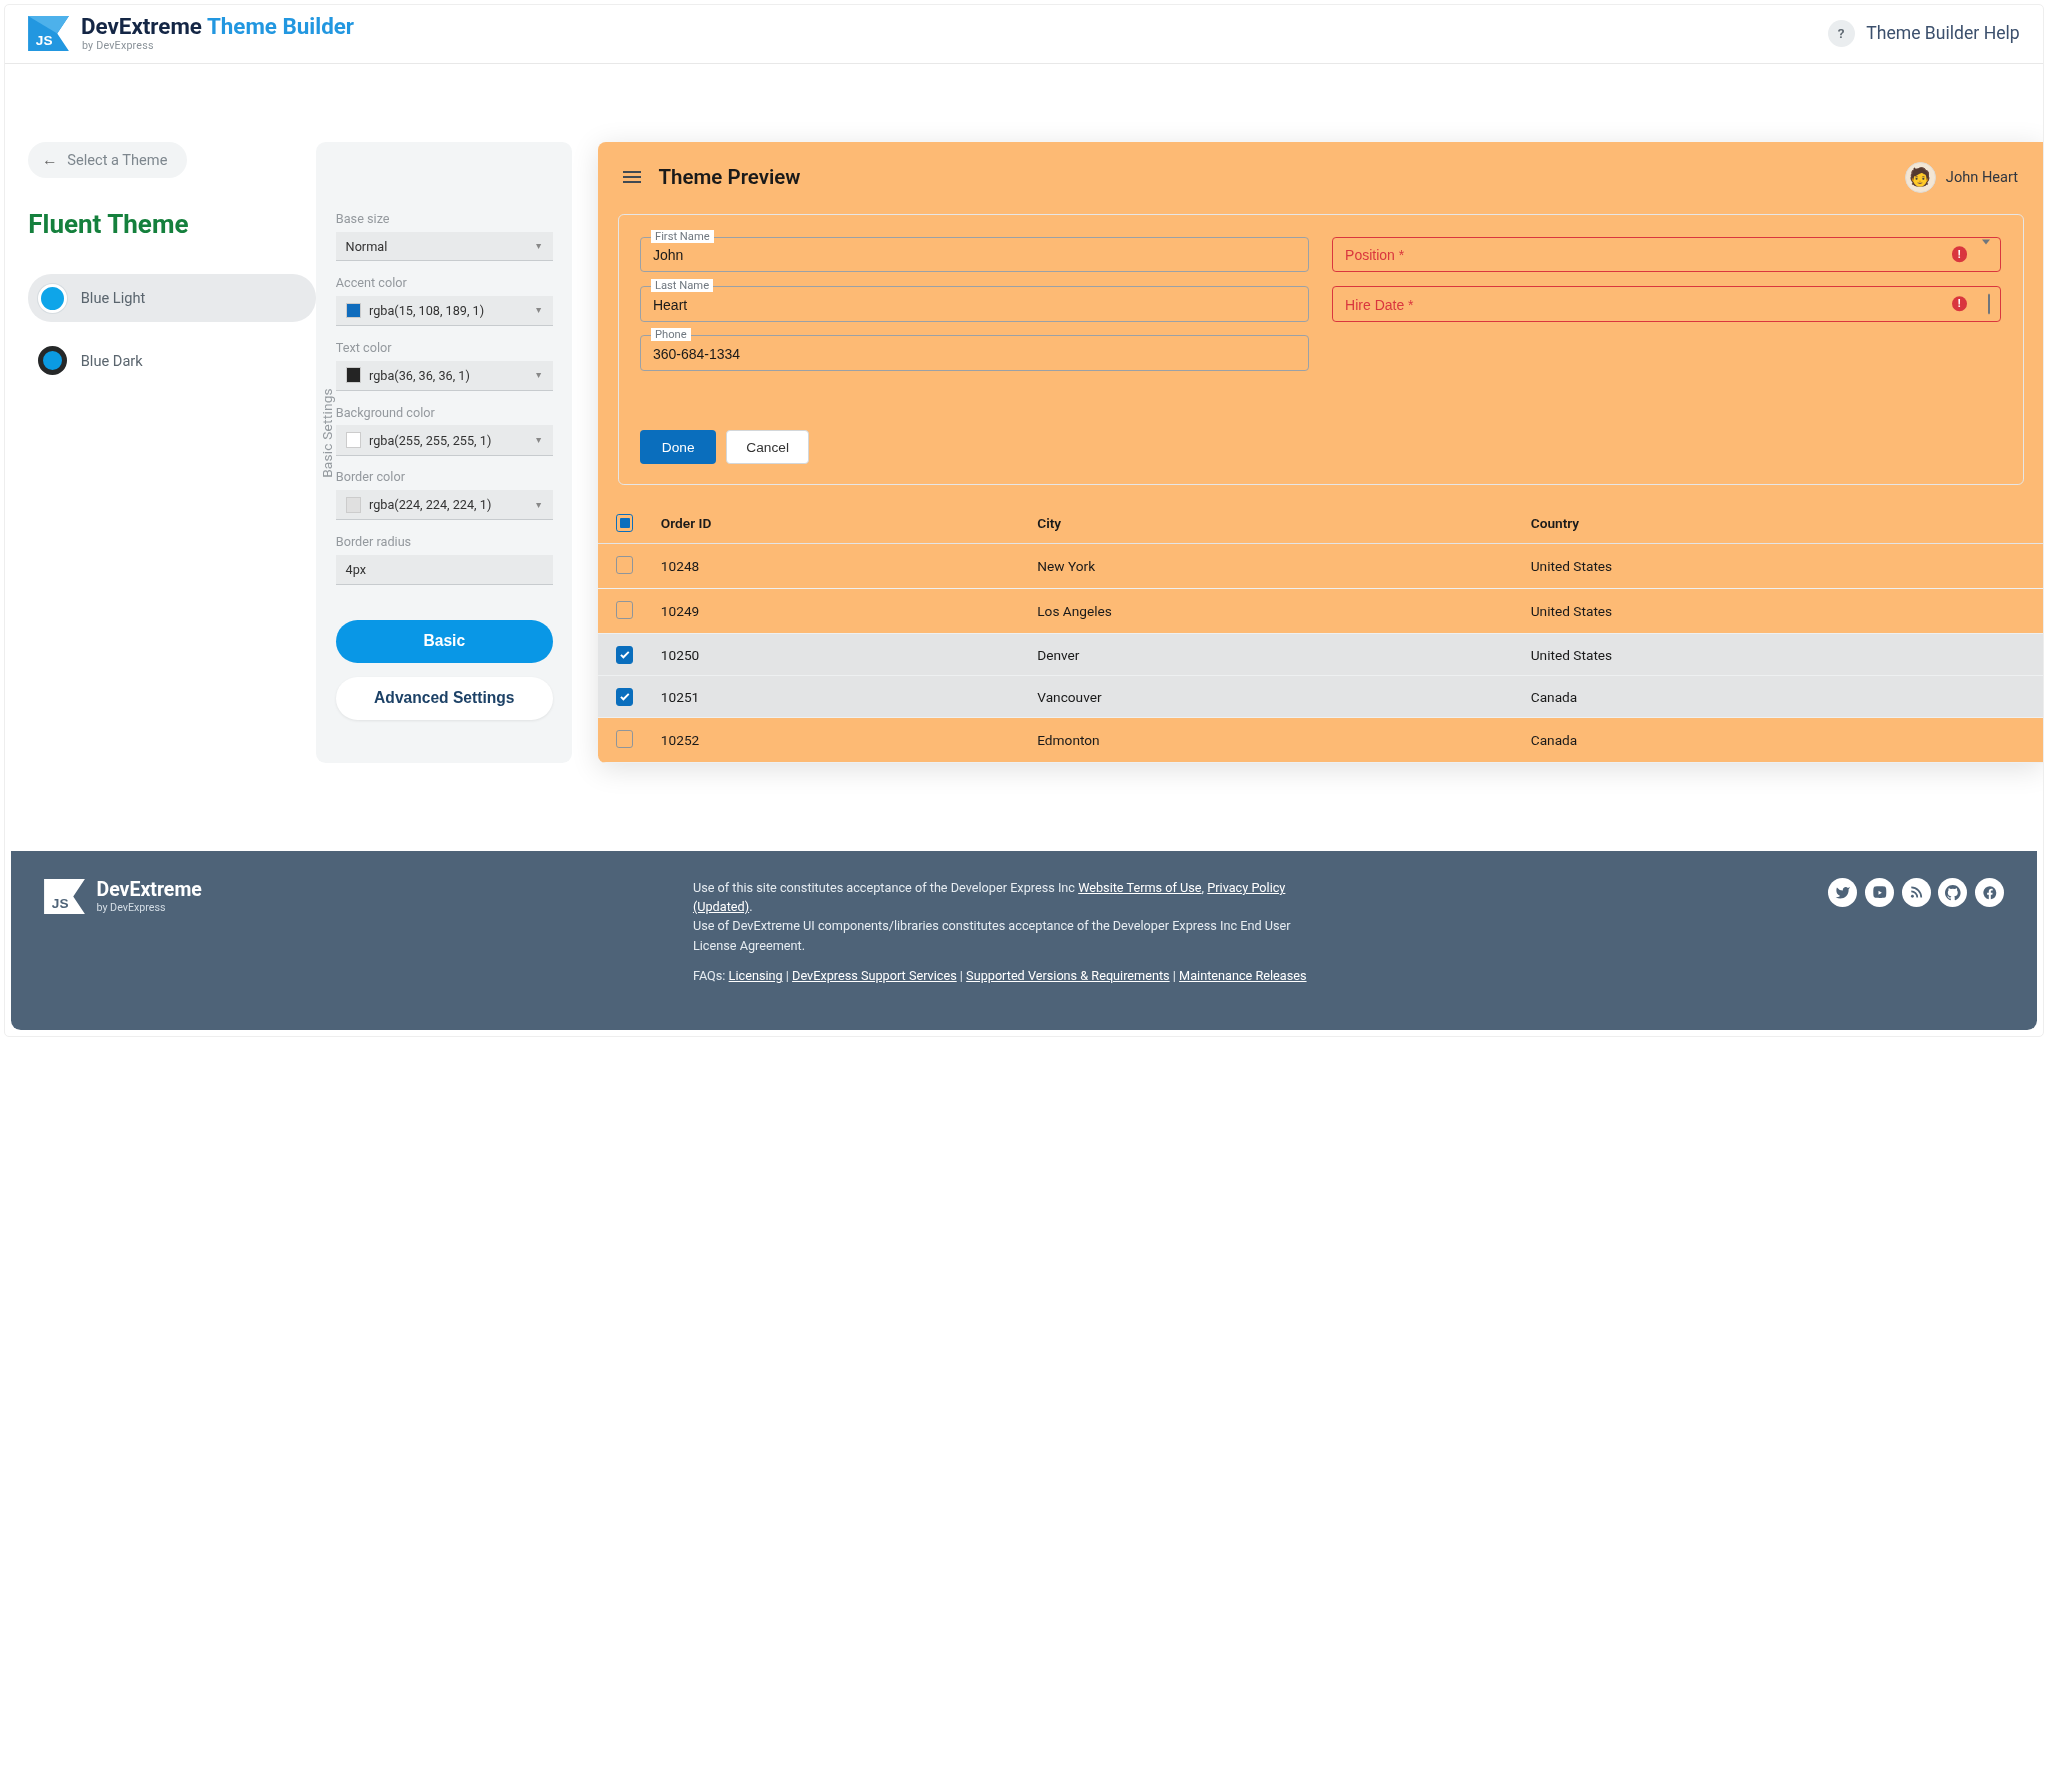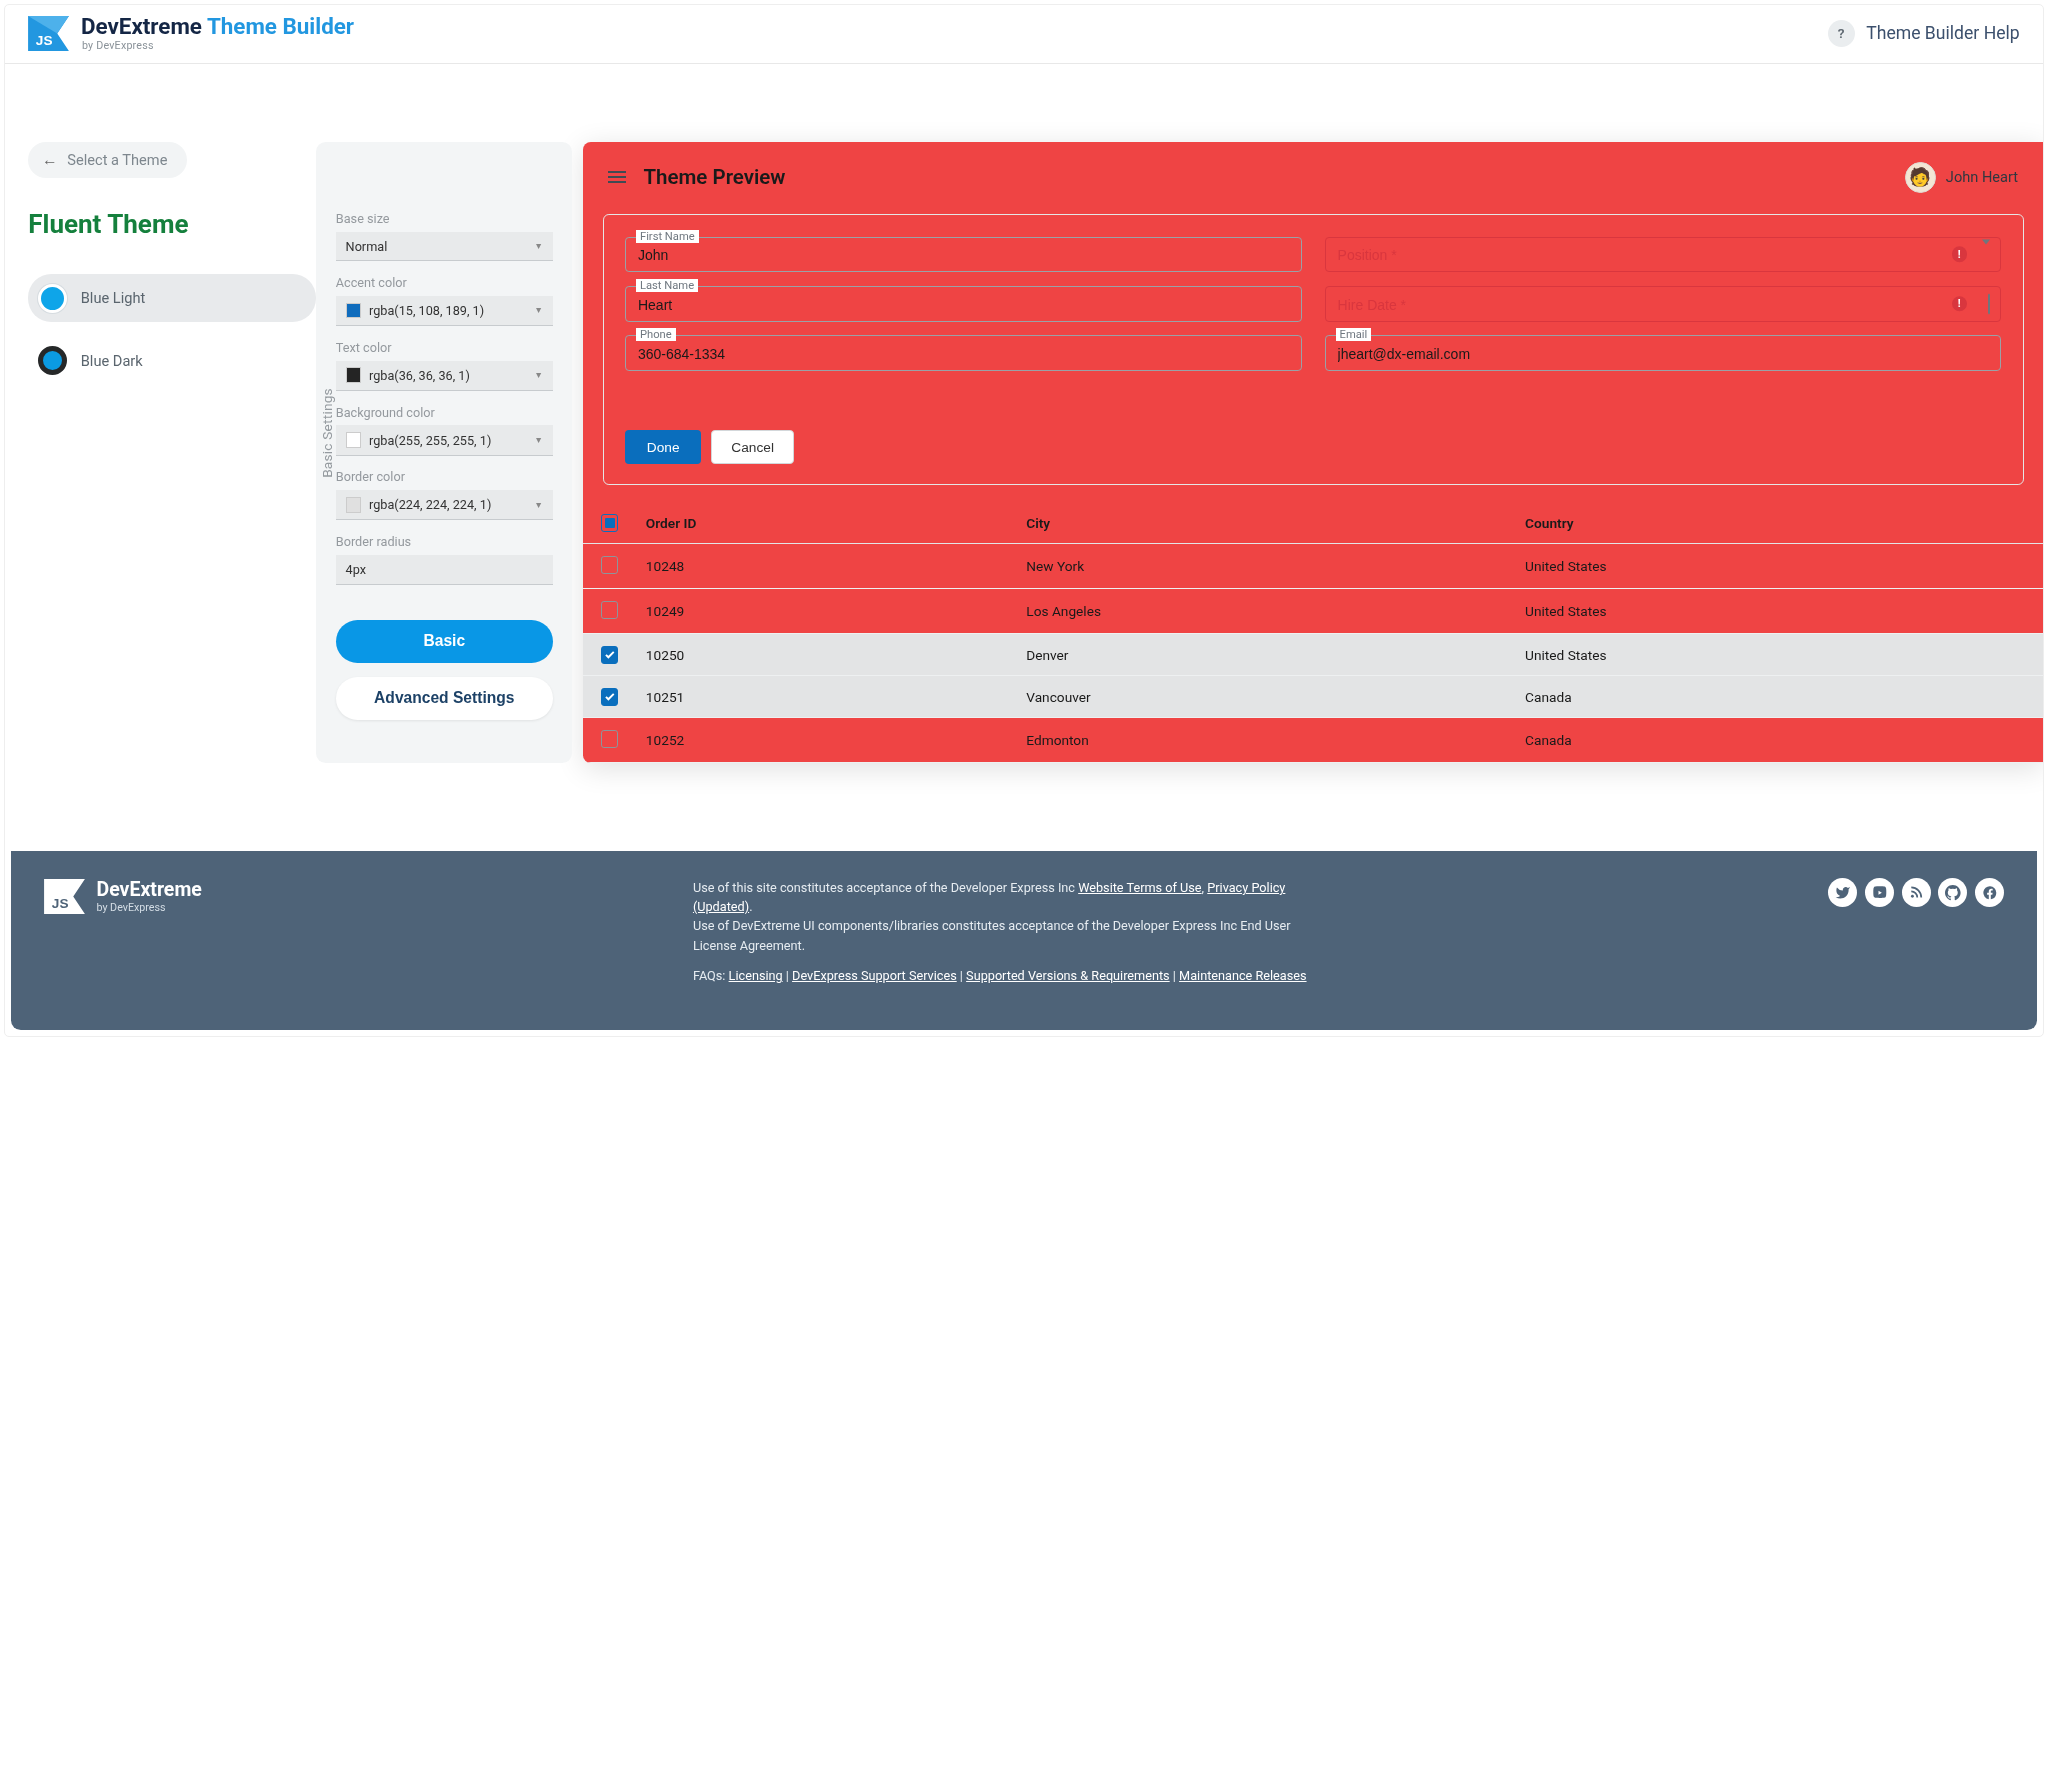--- a/index.html
+++ b/index.html
@@ -38,21 +38,21 @@
   .setting-label { color:#94999e; font-size:12.7px; margin-bottom:5.9px; margin-top:13.7px;}
   .setting-label:first-of-type { margin-top:0;}
   .setting-input { width:100%; background:#e8eaeb; border:none; border-bottom:1px solid #c7cbce; padding:6.8px 9.8px; font-size:12.7px; color:#333; display:flex; align-items:center; justify-content:space-between;}
   .setting-input .caret { font-size:8.8px; color:#888;}
   .color-row { display:flex; align-items:center; gap:7.8px;}
   .color-chip { width:15.6px; height:15.6px; border:1px solid #ccc;}
   .export-btn { background:#0997e6; color:#fff; border:none; border-radius:21.5px; padding:12.7px 0; font-size:15.6px; font-weight:600; margin-top:35px; cursor:pointer; text-align:center;}
   .adv-btn { background:#fff; color:#1d4267; border:none; border-radius:21.5px; padding:12.7px 0; font-size:15.6px; font-weight:600; margin-top:13.7px; cursor:pointer; text-align:center; box-shadow:0 1px 2.9px rgba(0,0,0,0.08);}
   
   
-  .preview-card { margin-left:11px; flex:1; background:#ef4444; border-radius:7.8px 0 0 7.8px; box-shadow:0 5.9px 29px rgba(0,0,0,0.12); overflow:hidden; margin-right:-23.4px;}
+  .preview-card { margin-left:26px; flex:1; background:#fdba74; border-radius:7.8px 0 0 7.8px; box-shadow:0 5.9px 29px rgba(0,0,0,0.12); overflow:hidden; margin-right:-23.4px;}
   .preview-header { display:flex; align-items:center; justify-content:space-between; padding:19.5px 25px 21.5px 25px;}
   .preview-header-left { display:flex; align-items:center; gap:17.6px;}
   .burger { display:flex; flex-direction:column; gap:2.9px; cursor:pointer;}
   .burger span { width:17.6px;height:2px;background:#404a53;}
   .preview-title { font-size:20.5px; font-weight:600; color:#1a1a1a;}
   .preview-user { display:flex; align-items:center; gap:9.8px;}
   .avatar { width:31px;height:31px;border-radius:50%;background:#f3e6d4;border:1px solid #e0dbd4;display:flex;align-items:center;justify-content:center;font-size:17.6px;}
   .username { color:#313740; font-size:14.6px;}
   
   .form-card { margin:0 19.5px 0 19.5px; border:1px solid #e6e6e6; border-radius:5.9px; padding:21.5px 21.5px 19.5px 21.5px;}
@@ -230,24 +230,20 @@
           <input class="field-input" value="Heart" style="">
         </div>
         <div class="field error has-cal">
           <input class="field-input" placeholder="Hire Date *" style="">
           <span class="error-icon">!</span>
           <span class="trail-icon"><span class="cal-icon"></span></span>
         </div>
         <div class="field">
           <span class="field-label">Phone</span>
           <input class="field-input" value="360-684-1334" style="">
-        </div>
-        <div class="field">
-          <span class="field-label">Email</span>
-          <input class="field-input" value="jheart@dx-email.com" style="">
         </div>
       </div>
       <div class="form-actions">
         <button class="btn-primary">Done</button>
         <button class="btn-secondary">Cancel</button>
       </div>
     </div>
 
     <table class="grid-table">
       <thead>

